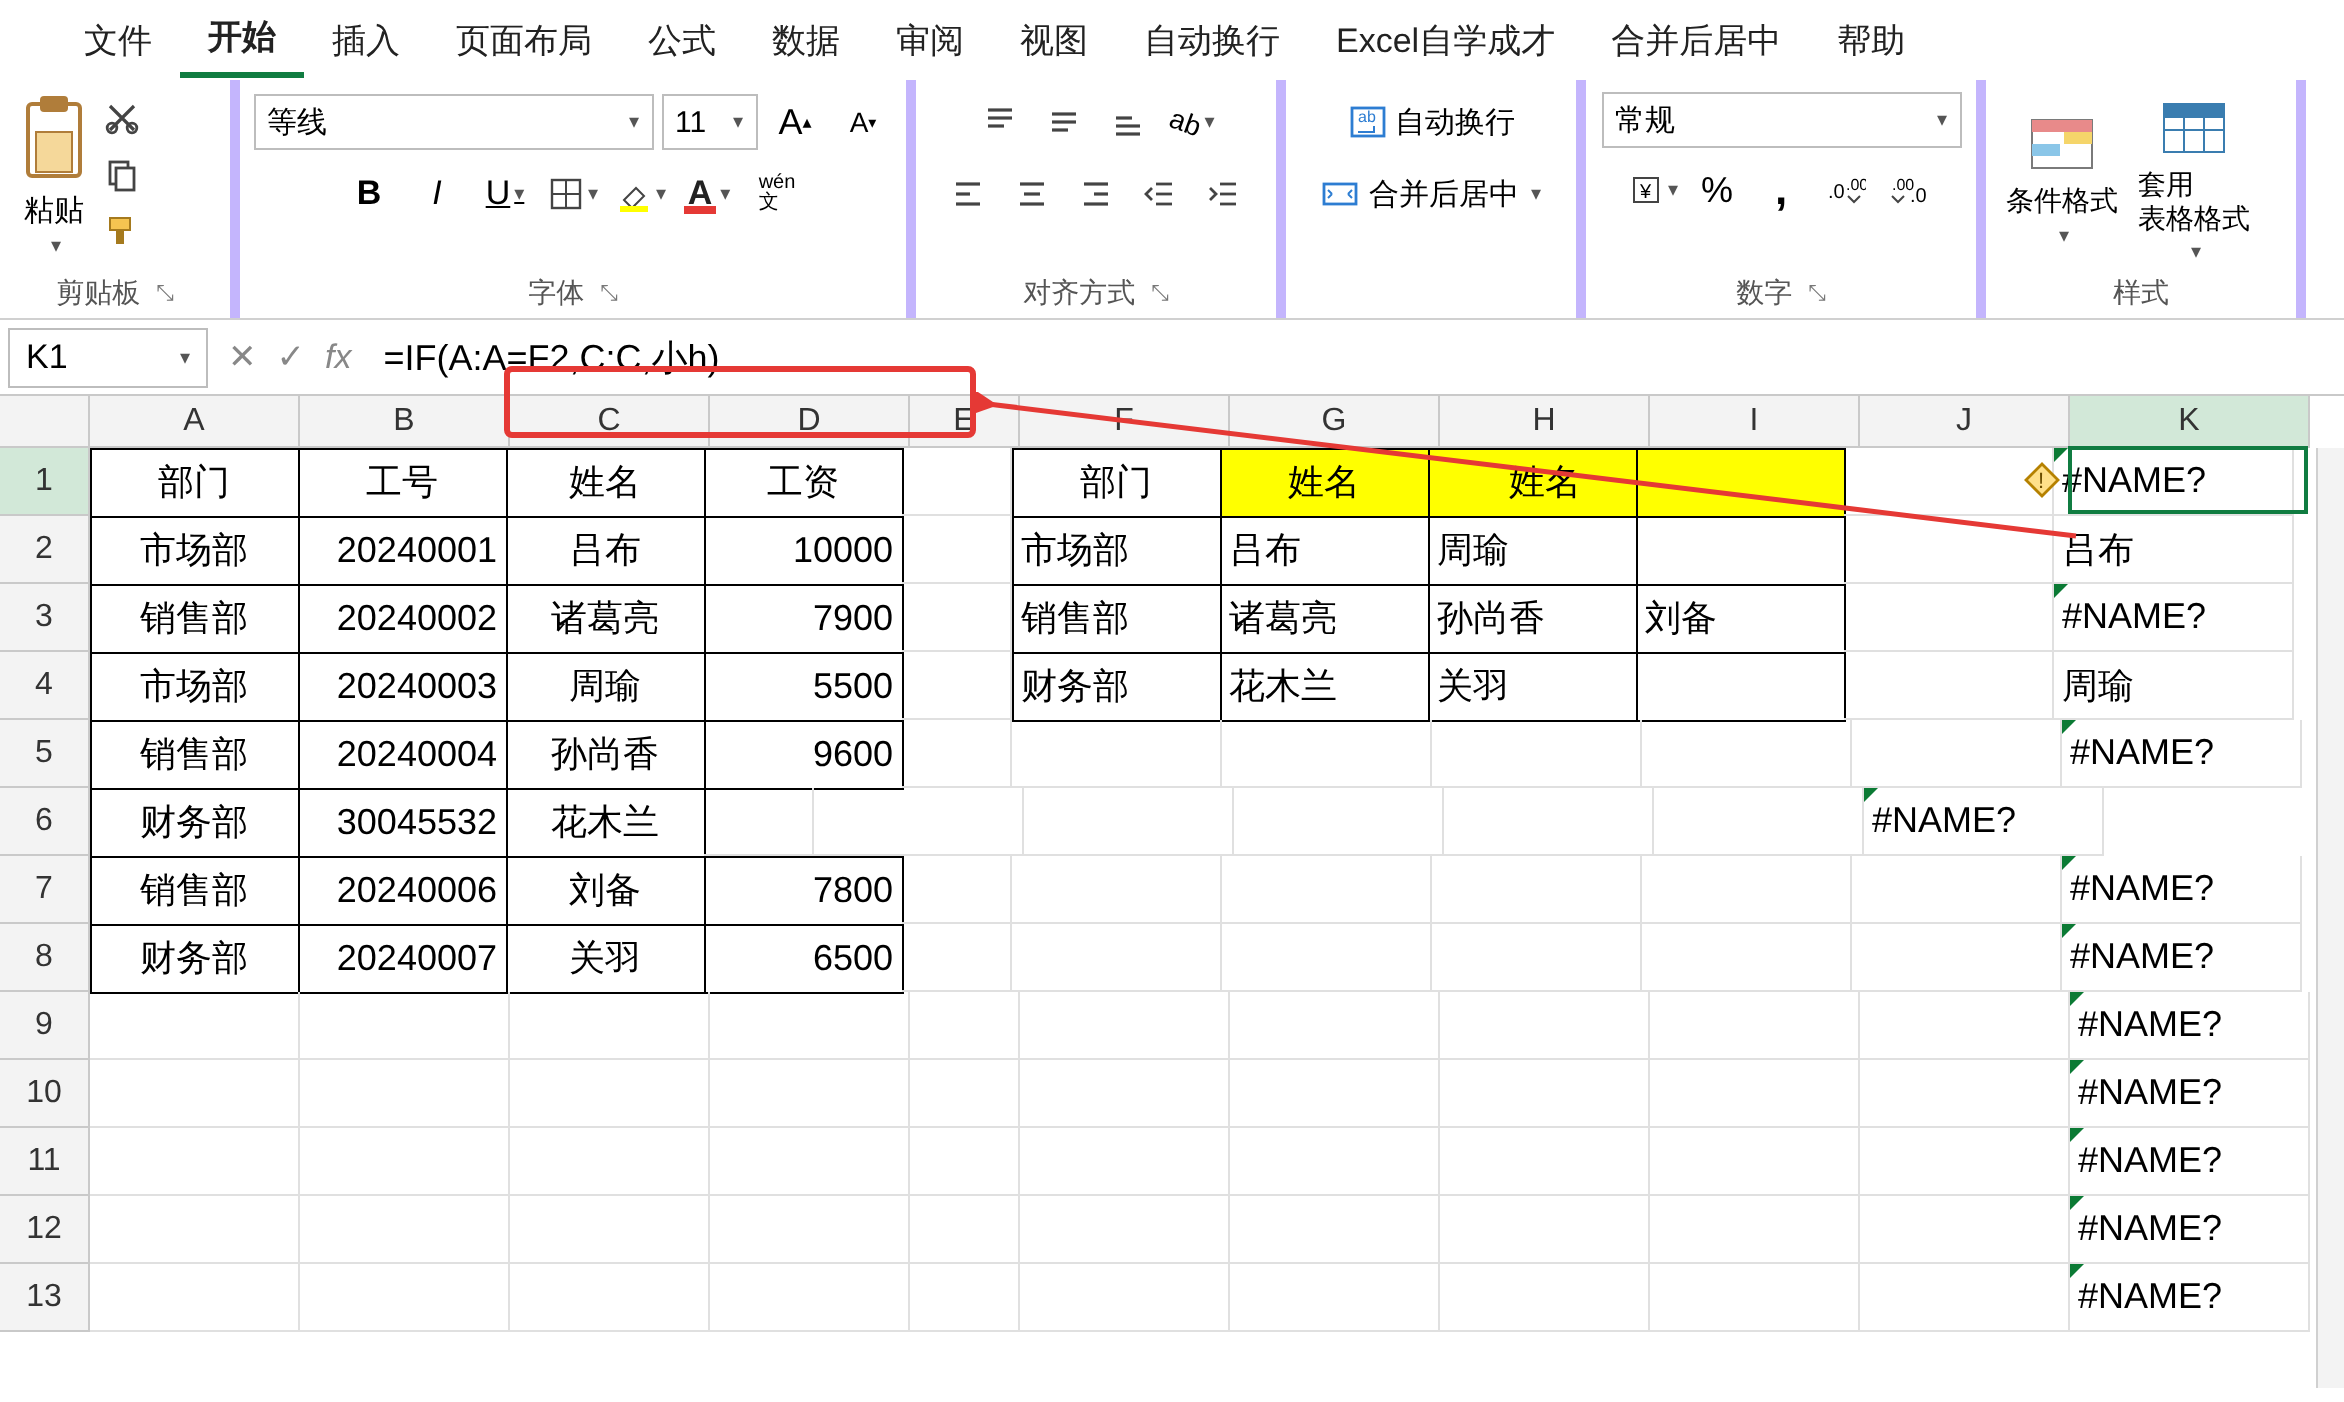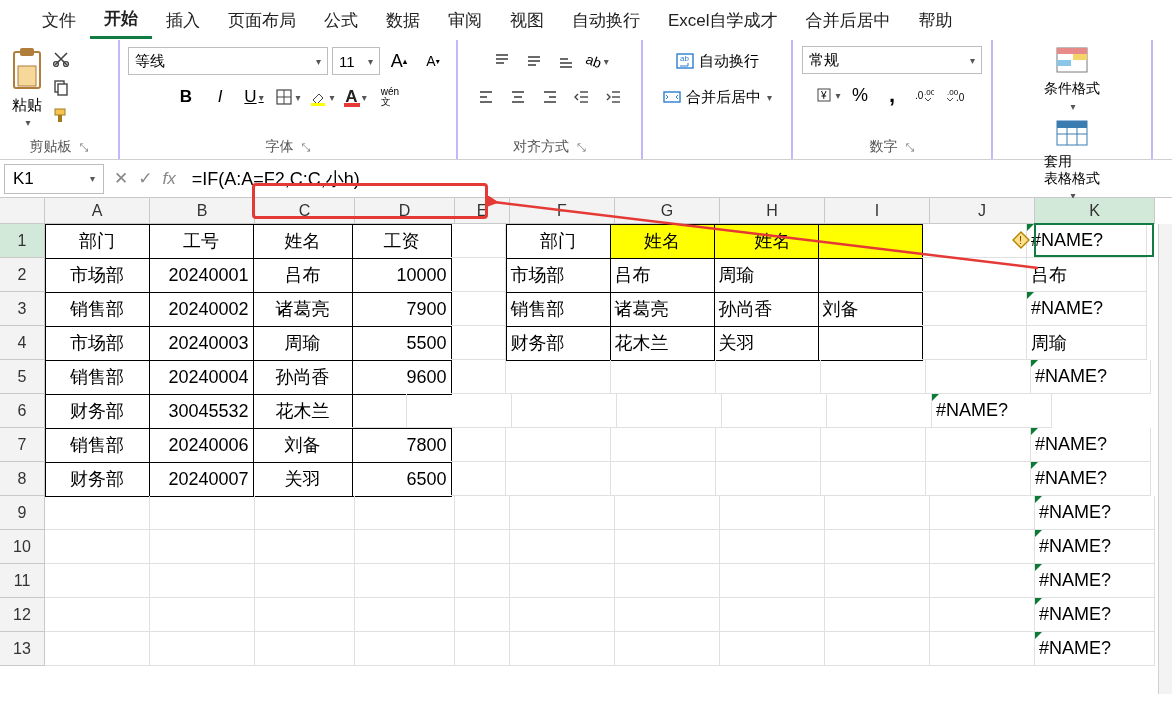--- a/index.html
+++ b/index.html
@@ -5,21 +5,21 @@
 * { box-sizing: border-box; margin: 0; padding: 0; font-family: "Microsoft YaHei", Arial, sans-serif; }
 body { background: #fff; width: 1172px; height: 701px; overflow: hidden; position: relative; }
 
 
 .menubar { background: #fff; height: 40px; display: flex; align-items: center; padding: 0 28px; border-bottom: 0; }
 .menubar .tab { padding: 6px 14px; font-size: 17px; color: #222; cursor: pointer; }
 .menubar .tab.active { font-weight: 700; border-bottom: 3px solid #107c41; }
 
 
 .ribbon { background: #fff; height: 120px; border-bottom: 1px solid #d0d0d0; display: flex; align-items: stretch; }
-.ribbon-group { border-right: 2px solid #c4b5fd; padding: 6px 8px 2px 8px; display: flex; flex-direction: column; justify-content: space-between; position: relative; }
+.ribbon-group { border-right: 5px solid #c4b5fd; padding: 6px 8px 2px 8px; display: flex; flex-direction: column; justify-content: center; position: relative; }
 .ribbon-group-label { text-align: center; font-size: 14px; color: #555; height: 20px; display: flex; align-items: center; justify-content: center; }
 .launcher { font-size: 11px; color: #777; margin-left: 8px; cursor: pointer; }
 .group-body { flex: 1; display: flex; align-items: center; gap: 4px; }
 
 
 .clipboard-body { display: flex; align-items: flex-start; gap: 4px; }
 .paste { display: flex; flex-direction: column; align-items: center; gap: 2px; cursor: pointer; }
 .paste .icon { width: 38px; height: 48px; }
 .paste .lbl { font-size: 15px; }
 .mini-col { display: flex; flex-direction: column; gap: 6px; margin-top: 2px; }
@@ -40,21 +40,21 @@
 
 
 .wrap-body { display: flex; flex-direction: column; gap: 6px; }
 .wide-btn { height: 30px; display: flex; align-items: center; gap: 4px; padding: 0 6px; border: 1px solid transparent; cursor: pointer; font-size: 15px; }
 
 
 .number-body { display: flex; flex-direction: column; gap: 6px; }
 .num-row { display: flex; gap: 2px; }
 
 
-.styles-body { display: flex; gap: 6px; flex-direction: column; }
+.styles-body { display: flex; gap: 6px; }
 .big-btn { display: flex; flex-direction: column; align-items: center; justify-content: center; width: 60px; cursor: pointer; font-size: 14px; line-height: 1.2; gap: 4px; }
 
 
 .formula-bar { height: 38px; border-bottom: 1px solid #c9c9c9; display: flex; align-items: center; padding: 0 4px; gap: 4px; }
 .namebox { border: 1px solid #bdbdbd; width: 100px; height: 30px; padding: 0 8px; font-size: 17px; display: flex; align-items: center; justify-content: space-between; }
 .fb-icons { display: flex; align-items: center; gap: 10px; padding: 0 6px; color: #888; height: 30px; font-size: 17px; }
 .fx { font-style: italic; }
 .formula-input { flex: 1; height: 30px; font-size: 18px; padding: 2px 6px; border: none; outline: none; }
 .formula-highlight { position: absolute; border: 3px solid #e53935; border-radius: 4px; left: 252px; top: 183px; width: 236px; height: 36px; pointer-events: none; z-index: 10; }
 

